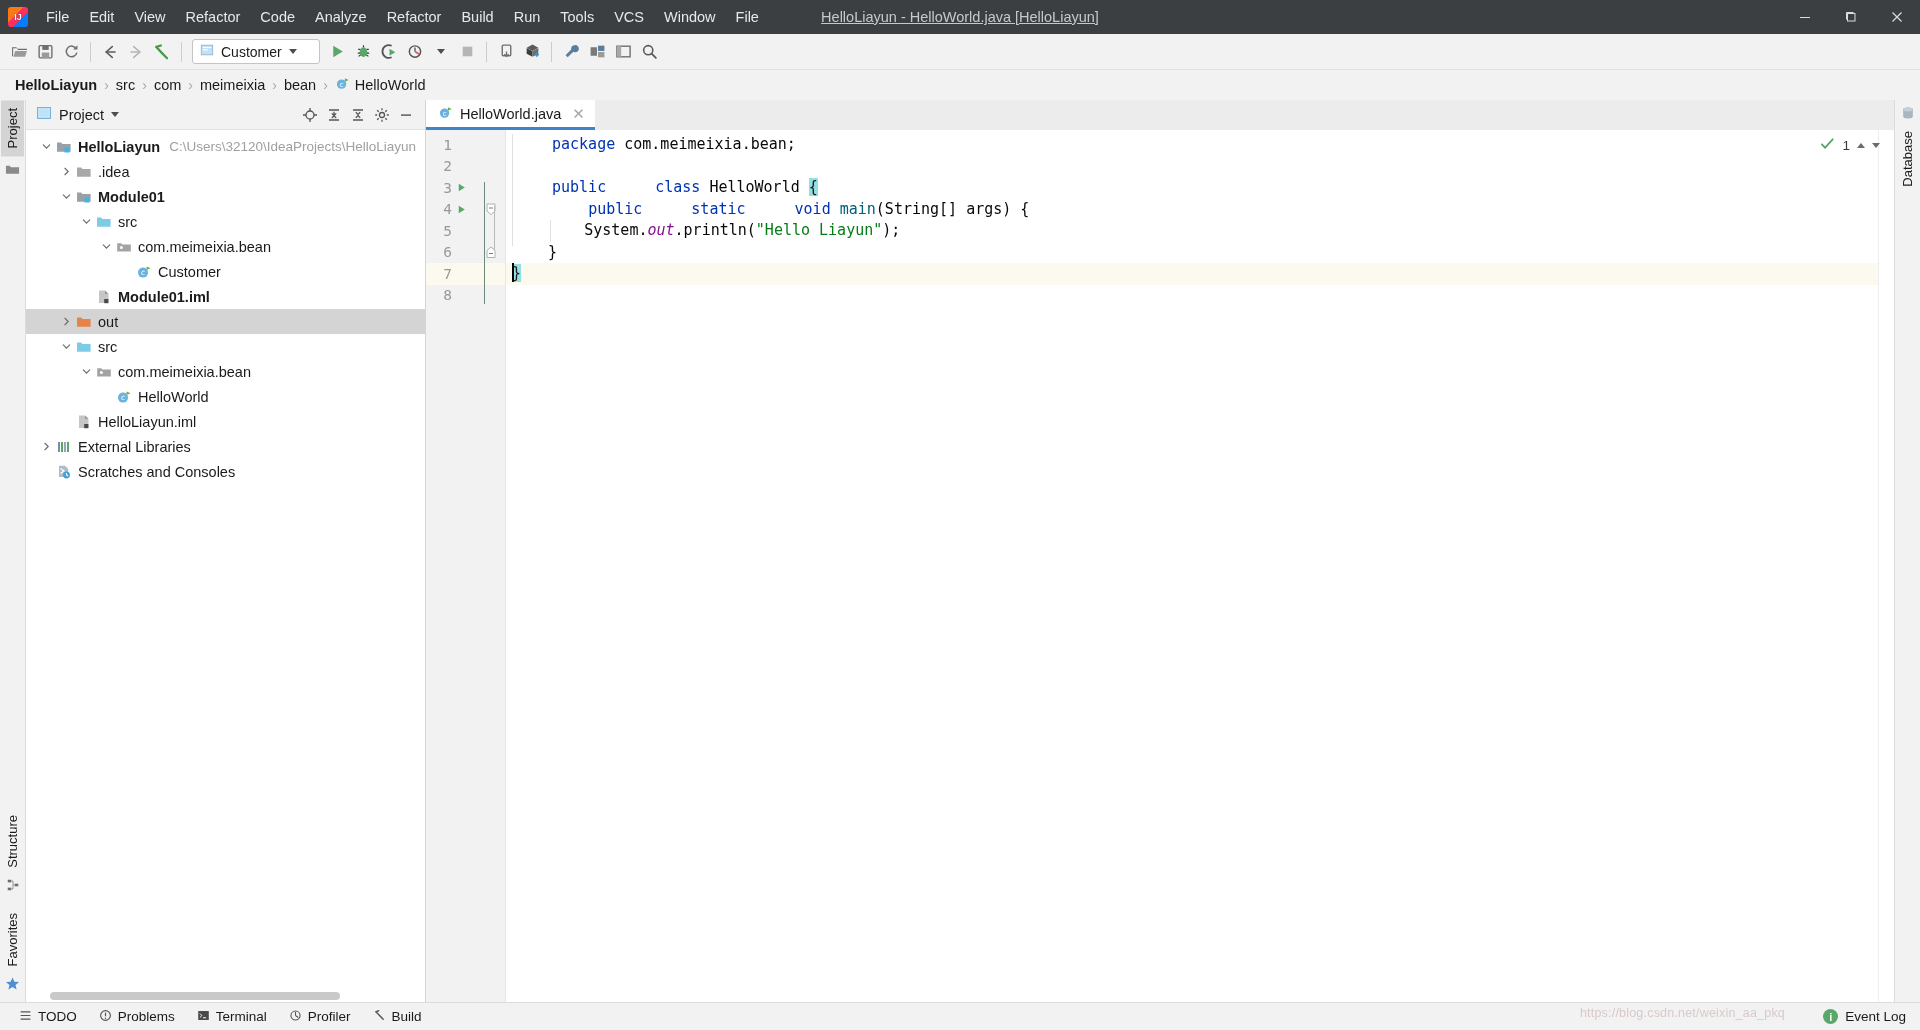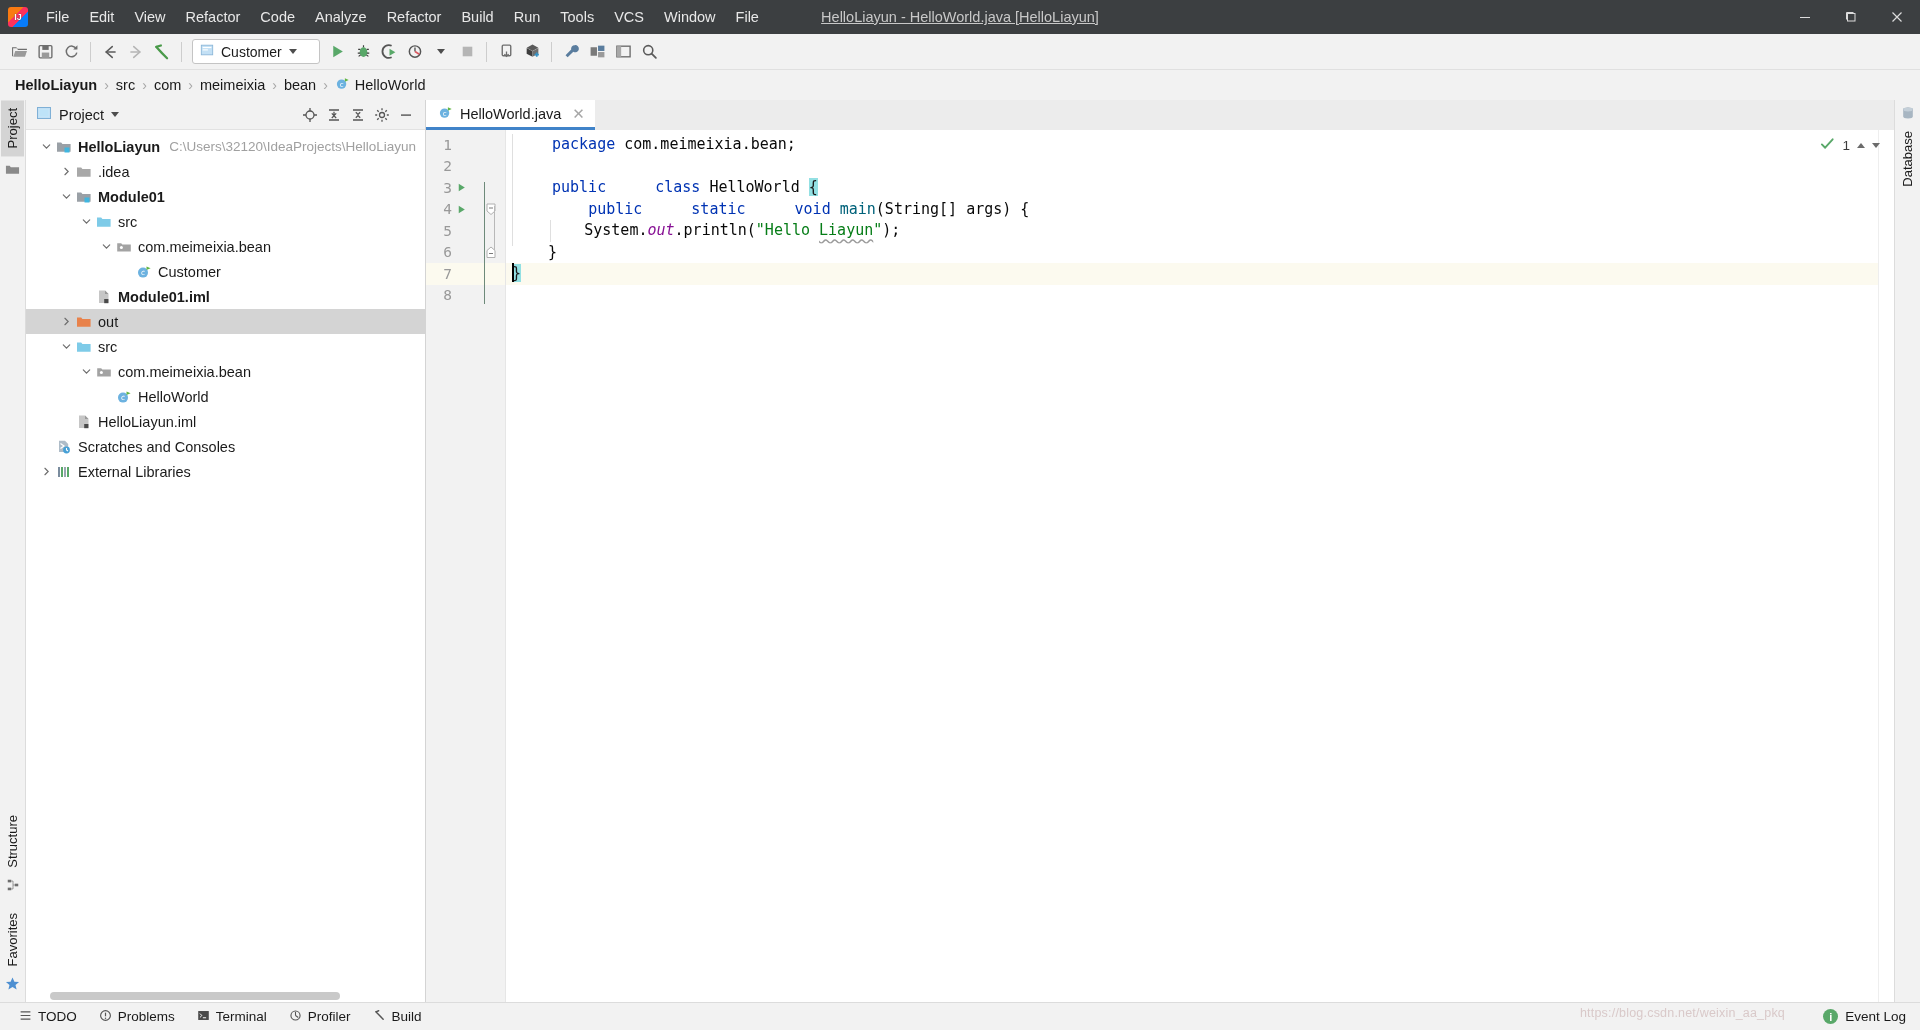--- a/index.html
+++ b/index.html
@@ -145,21 +145,21 @@
   }
   .cline { height: 21.5px; white-space: pre; padding-left: 6px; }
   .cline.caret { background: #fcfaef; }
   .k { color: #0033b3; padding-left: 40px; }
   .s { color: #067d17; }
   .f { color: #871094; font-style: italic; }
   .m { color: #00627a; }
   .plain { color: #080808; }
   .brace-hl { background: #93e0e3; }
   .squig {
-    text-decoration: underline; text-decoration-style: wavy;
+    text-decoration-style: wavy;
     text-decoration-color: #9b9b9b; text-underline-offset: 3px; text-align: right;
   }
   .vguide {
     position: absolute; top: 4px; width: 1px; background: #dfdfdf;
   }
   .caretbar { position: absolute; width: 2px; background: #000; }
 
   
   .marker {
     width: 16px; flex: 0 0 16px; background: #ffffff; border-left: 1px solid #eeeeee;
@@ -623,46 +623,46 @@
             <span class="ticon">
               <svg width="16" height="16" viewBox="0 0 16 16">
                 <path d="M3 1.5 h6 l3.5 3.5 V14 H3 Z" fill="#c6c6c6"></path>
                 <path d="M9 1.5 L12.5 5 H9 Z" fill="#9a9a9a"></path>
                 <rect x="8.2" y="10" width="4.2" height="4.2" fill="#4a4a4a"></rect>
               </svg>
             </span>
             <span class="tlabel">HelloLiayun.iml</span>
           </div>
           <div class="row" style="padding-left: 12px;">
+            <span class="arrow">
+              <svg width="11" height="11" viewBox="0 0 12 12">
+                <path d="M4.3 2.5 L7.8 6 L4.3 9.5" fill="none" stroke="#6e6e6e" stroke-width="1.3" stroke-linecap="round"></path>
+              </svg>
+            </span>
+            <span class="ticon">
+              <svg width="16" height="16" viewBox="0 0 16 16">
+                <rect x="2" y="3" width="2" height="10" fill="#7a8c9e"></rect>
+                <rect x="5" y="3" width="2" height="10" fill="#59a869"></rect>
+                <rect x="8" y="3" width="2" height="10" fill="#9aa6b2"></rect>
+                <rect x="11" y="3" width="2" height="10" fill="#59a869"></rect>
+              </svg>
+            </span>
+            <span class="tlabel">External Libraries</span>
+          </div>
+          <div class="row" style="padding-left: 12px;">
             <span class="noarrow"></span>
             <span class="ticon">
               <svg width="16" height="16" viewBox="0 0 16 16">
                 <path d="M3 1.8 h6 l3.2 3.2 V13 H3 Z" fill="#aebcc8"></path>
                 <path d="M4.5 4.5 L8 7 L4.5 9.5" stroke="#fff" stroke-width="1.2" fill="none"></path>
                 <circle cx="10.5" cy="11" r="3.4" fill="#46a0d6"></circle>
                 <path d="M10.5 9 v2 l1.5 1" stroke="#fff" stroke-width="1.1" fill="none"></path>
               </svg>
             </span>
             <span class="tlabel">Scratches and Consoles</span>
-          </div>
-          <div class="row" style="padding-left: 12px;">
-            <span class="arrow">
-              <svg width="11" height="11" viewBox="0 0 12 12">
-                <path d="M4.3 2.5 L7.8 6 L4.3 9.5" fill="none" stroke="#6e6e6e" stroke-width="1.3" stroke-linecap="round"></path>
-              </svg>
-            </span>
-            <span class="ticon">
-              <svg width="16" height="16" viewBox="0 0 16 16">
-                <rect x="2" y="3" width="2" height="10" fill="#7a8c9e"></rect>
-                <rect x="5" y="3" width="2" height="10" fill="#59a869"></rect>
-                <rect x="8" y="3" width="2" height="10" fill="#9aa6b2"></rect>
-                <rect x="11" y="3" width="2" height="10" fill="#59a869"></rect>
-              </svg>
-            </span>
-            <span class="tlabel">External Libraries</span>
           </div>
           <div class="hscroll">
             <div class="thumb"></div>
           </div>
       </div>
     </div>
 
     <div class="editorwrap">
       <div class="tabs">
         <div class="tab">

